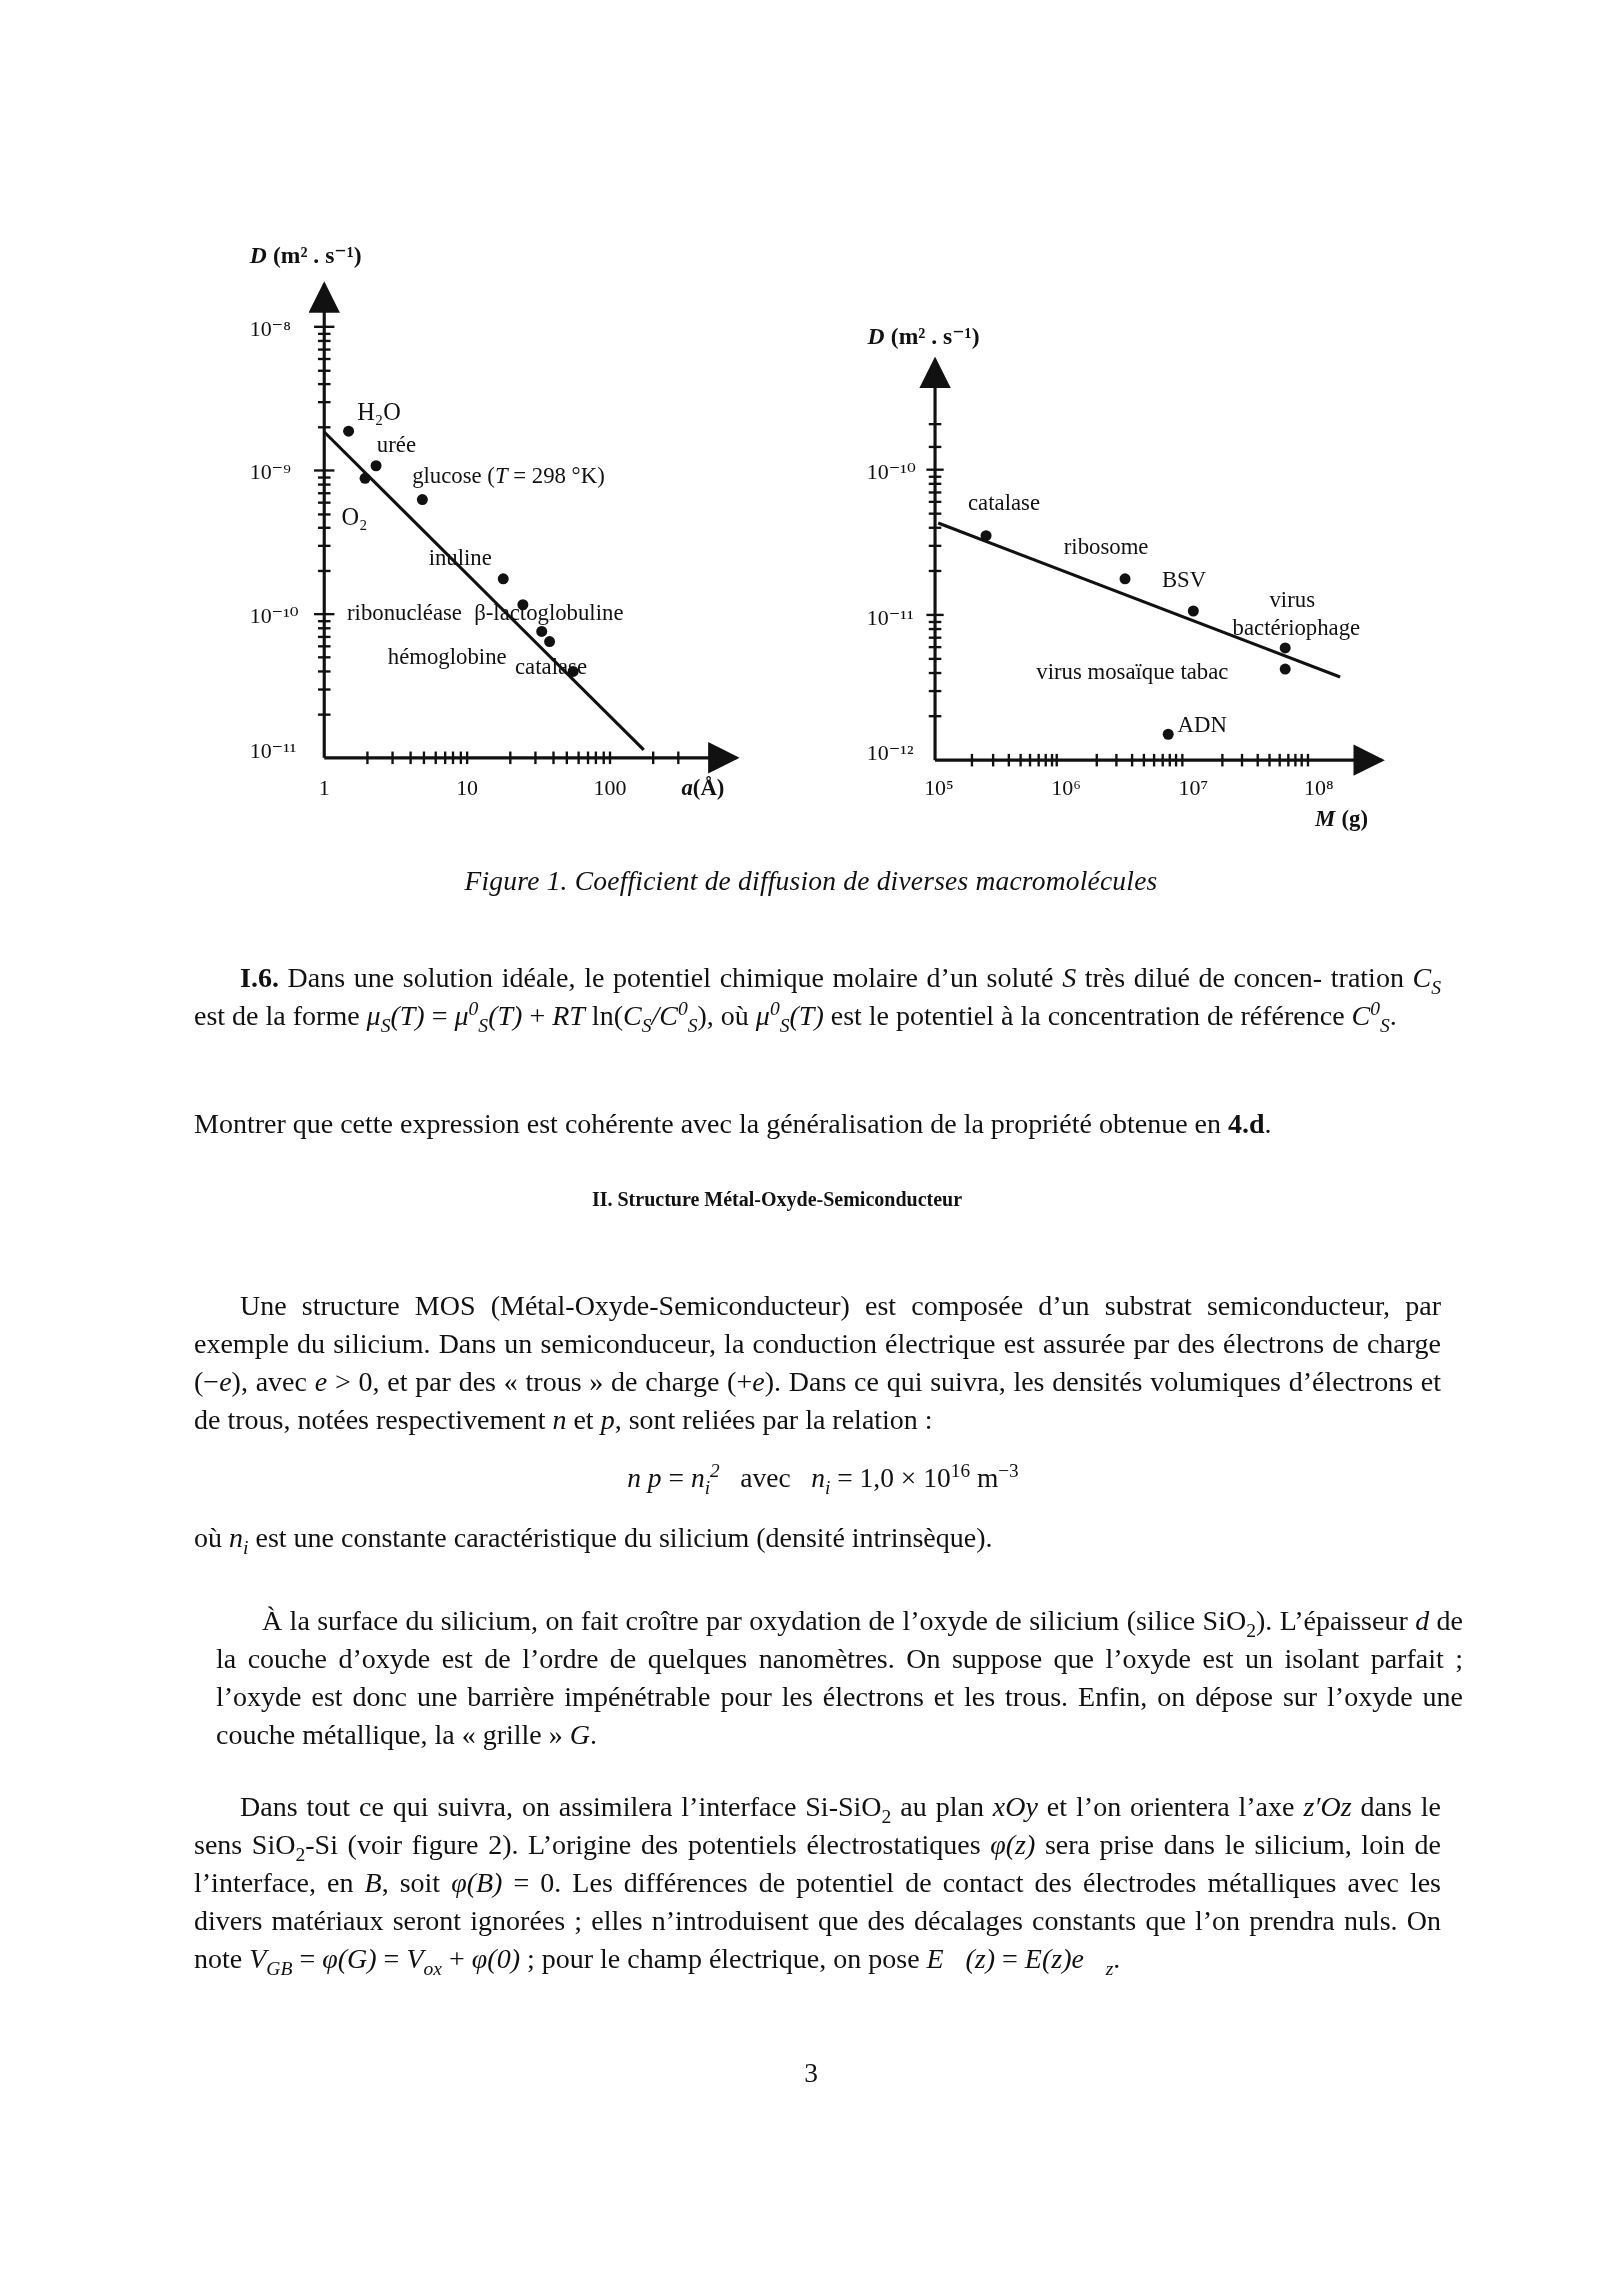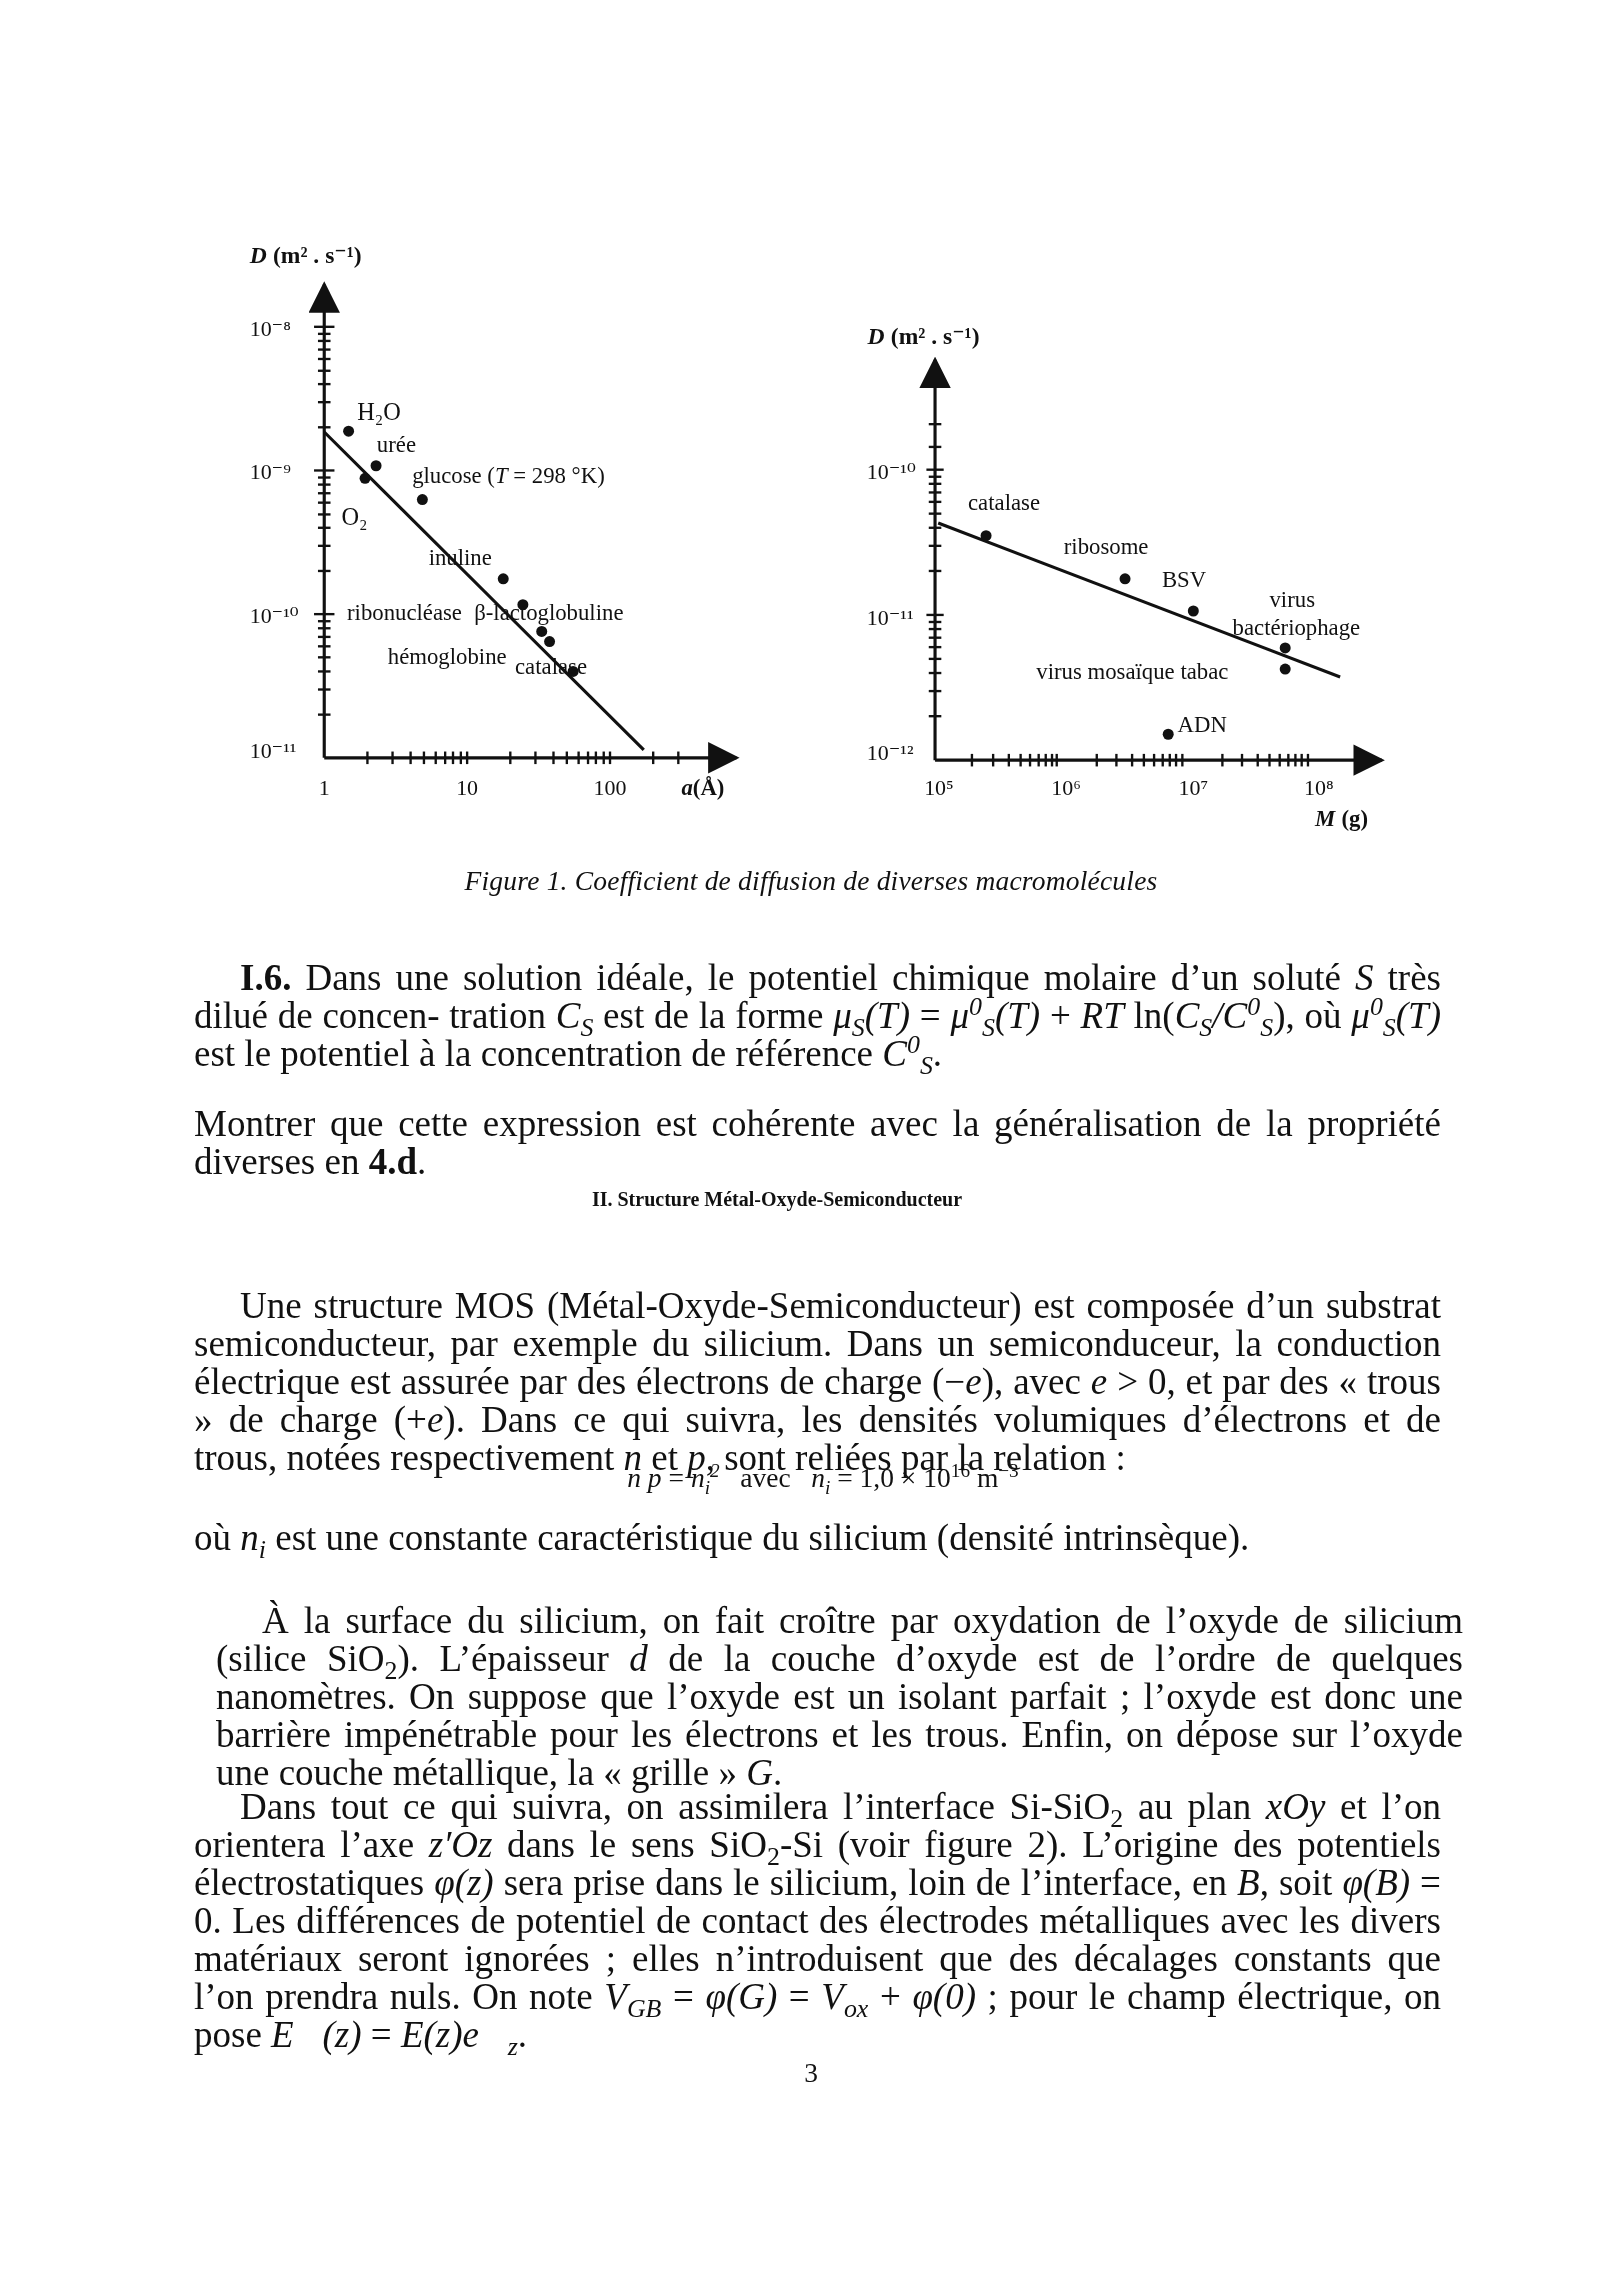--- a/index.html
+++ b/index.html
@@ -3,21 +3,21 @@
 <meta charset="utf-8">
 <style>
   html, body { margin: 0; padding: 0; background: #ffffff; }
   body { width: 1622px; height: 2295px; position: relative; overflow: hidden;
          font-family: "Liberation Serif", "DejaVu Serif", serif; color: #111; }
   .fig { position: absolute; left: 0; top: 0; width: 1616px; height: 864px; }
   .fig svg { position: absolute; left: 0; top: 0; }
   .fig text { font-family: "Liberation Serif", "DejaVu Serif", serif; fill: #111; }
   .caption { position: absolute; top: 865px; left: 0; width: 1622px; text-align: center;
              font-style: italic; font-size: 27.5px; letter-spacing: 0.2px; }
-  .para { position: absolute; left: 194px; width: 1247px; font-size: 37px; line-height: 38px;
+  .para { position: absolute; left: 194px; width: 1247px; font-size: 28px; line-height: 38px;
           text-align: justify; }
   .para .indent { display: inline-block; width: 46px; }
   .bold { font-weight: bold; }
   .it { font-style: italic; }
   .sec-title { position: absolute; top: 1188px; left: 0; width: 1554px; text-align: center;
                font-size: 20px; font-weight: bold; }
   .eq { position: absolute; top: 1462px; left: 12px; width: 1622px; text-align: center; font-size: 27.5px; }
   .pagenum { position: absolute; top: 2057px; left: 0; width: 1622px; text-align: center; font-size: 27.5px; }
   sub, sup { font-size: 0.7em; line-height: 0; }
 </style>
@@ -243,21 +243,21 @@
 
 <div class="caption">Figure 1. Coefficient de diffusion de diverses macromolécules</div>
 
 <div class="para" style="top:959px;">
   <span class="indent"></span><span class="bold">I.6.</span> Dans une solution idéale, le potentiel chimique molaire d’un soluté <span class="it">S</span> très dilué de concen-
   <span>tration</span> <span class="it">C<sub>S</sub></span><span> est de la forme </span><span class="it">μ<sub>S</sub>(T)</span> = <span class="it">μ<sup>0</sup><sub>S</sub>(T)</span> + <span class="it">RT</span> ln(<span class="it">C<sub>S</sub>/C<sup>0</sup><sub>S</sub></span>)<span>, où </span><span class="it">μ<sup>0</sup><sub>S</sub>(T)</span><span> est le potentiel à la</span>
   <span>concentration de référence </span><span class="it">C<sup>0</sup><sub>S</sub></span>.
 </div>
 
 <div class="para" style="top:1105px;">
-  <span>Montrer que cette expression est cohérente avec la généralisation de la propriété diverses en </span><span class="bold">4.d</span><span>.</span>
+  <span>Montrer que cette expression est cohérente avec la généralisation de la propriété obtenue en </span><span class="bold">4.d</span><span>.</span>
 </div>
 
 <div class="sec-title">II. Structure Métal-Oxyde-Semiconducteur</div>
 
 <div class="para" style="top:1287px;">
   <span class="indent"></span><span>Une structure MOS (Métal-Oxyde-Semiconducteur) est composée d’un substrat semiconducteur, par exemple du silicium. Dans un semiconduceur, la conduction électrique est assurée par des électrons de charge (−</span><span class="it">e</span><span>), avec </span><span class="it">e</span><span> &gt; 0, et par des « trous » de charge (+</span><span class="it">e</span><span>). Dans ce qui suivra, les densités volumiques d’électrons et de trous, notées respectivement </span><span class="it">n</span><span> et </span><span class="it">p</span><span>, sont reliées par la relation :</span>
 </div>
 
 <div class="eq">
   <span class="it">n p</span> = <span class="it">n<sub>i</sub><sup>2</sup></span>&nbsp;&nbsp;&nbsp;<span>avec</span>&nbsp;&nbsp;&nbsp;<span class="it">n<sub>i</sub></span><span> = 1,0 × 10</span><sup>16</sup><span> m</span><sup>−3</sup>

